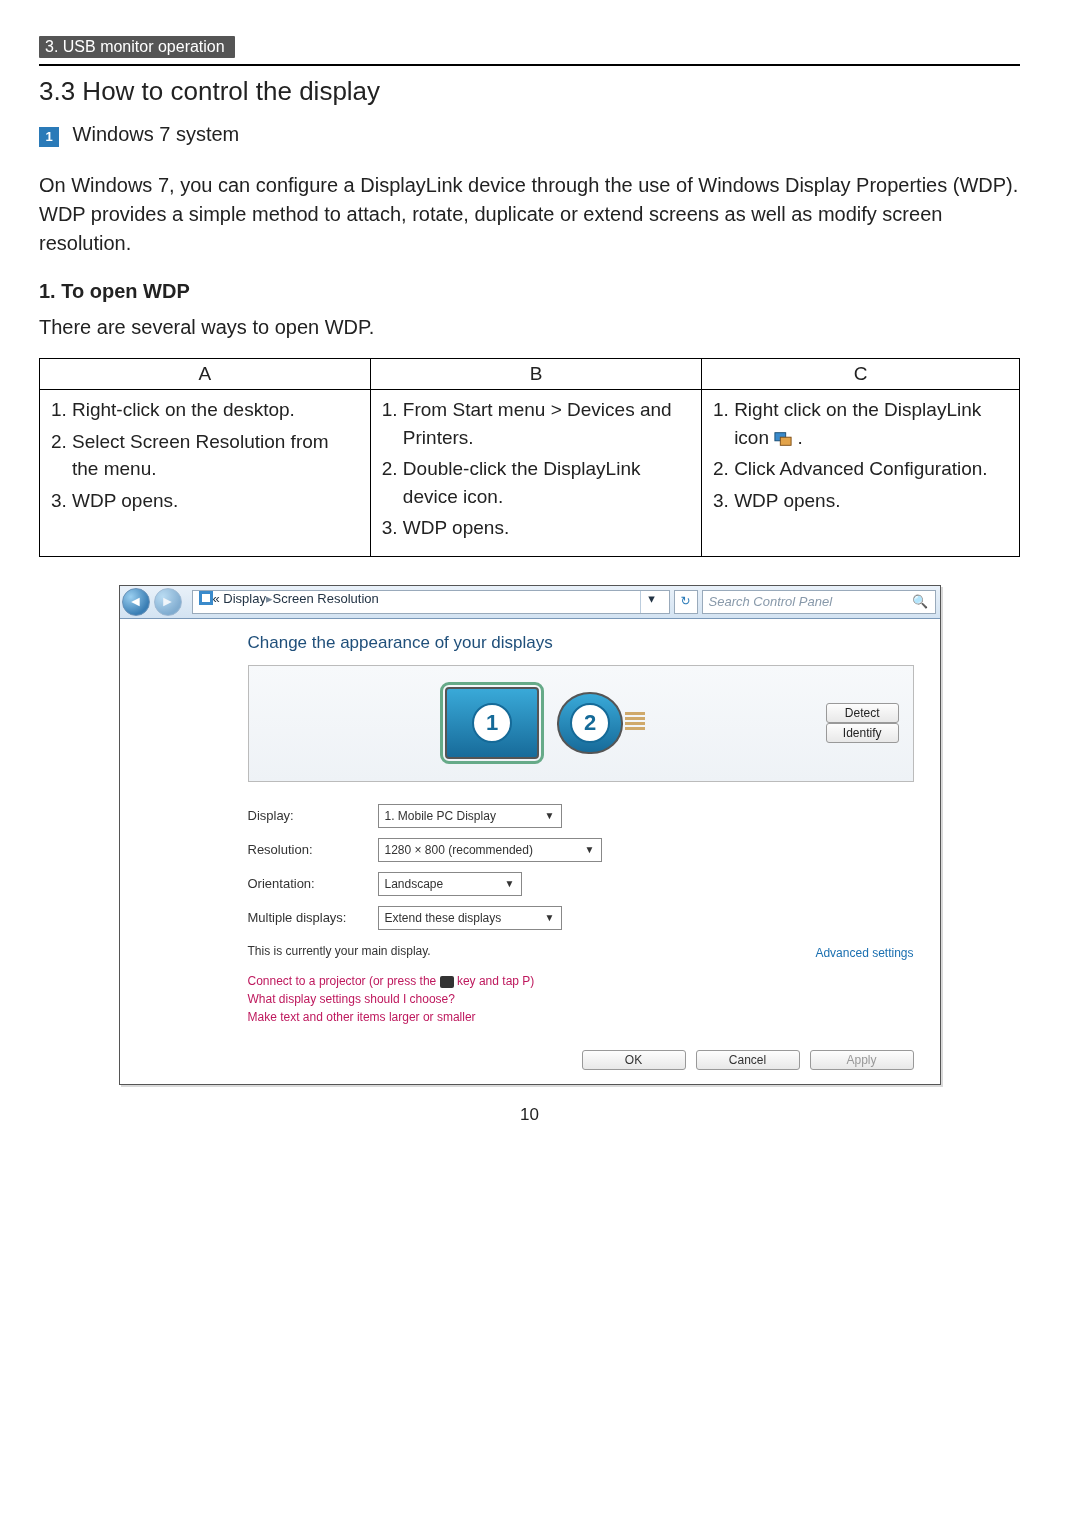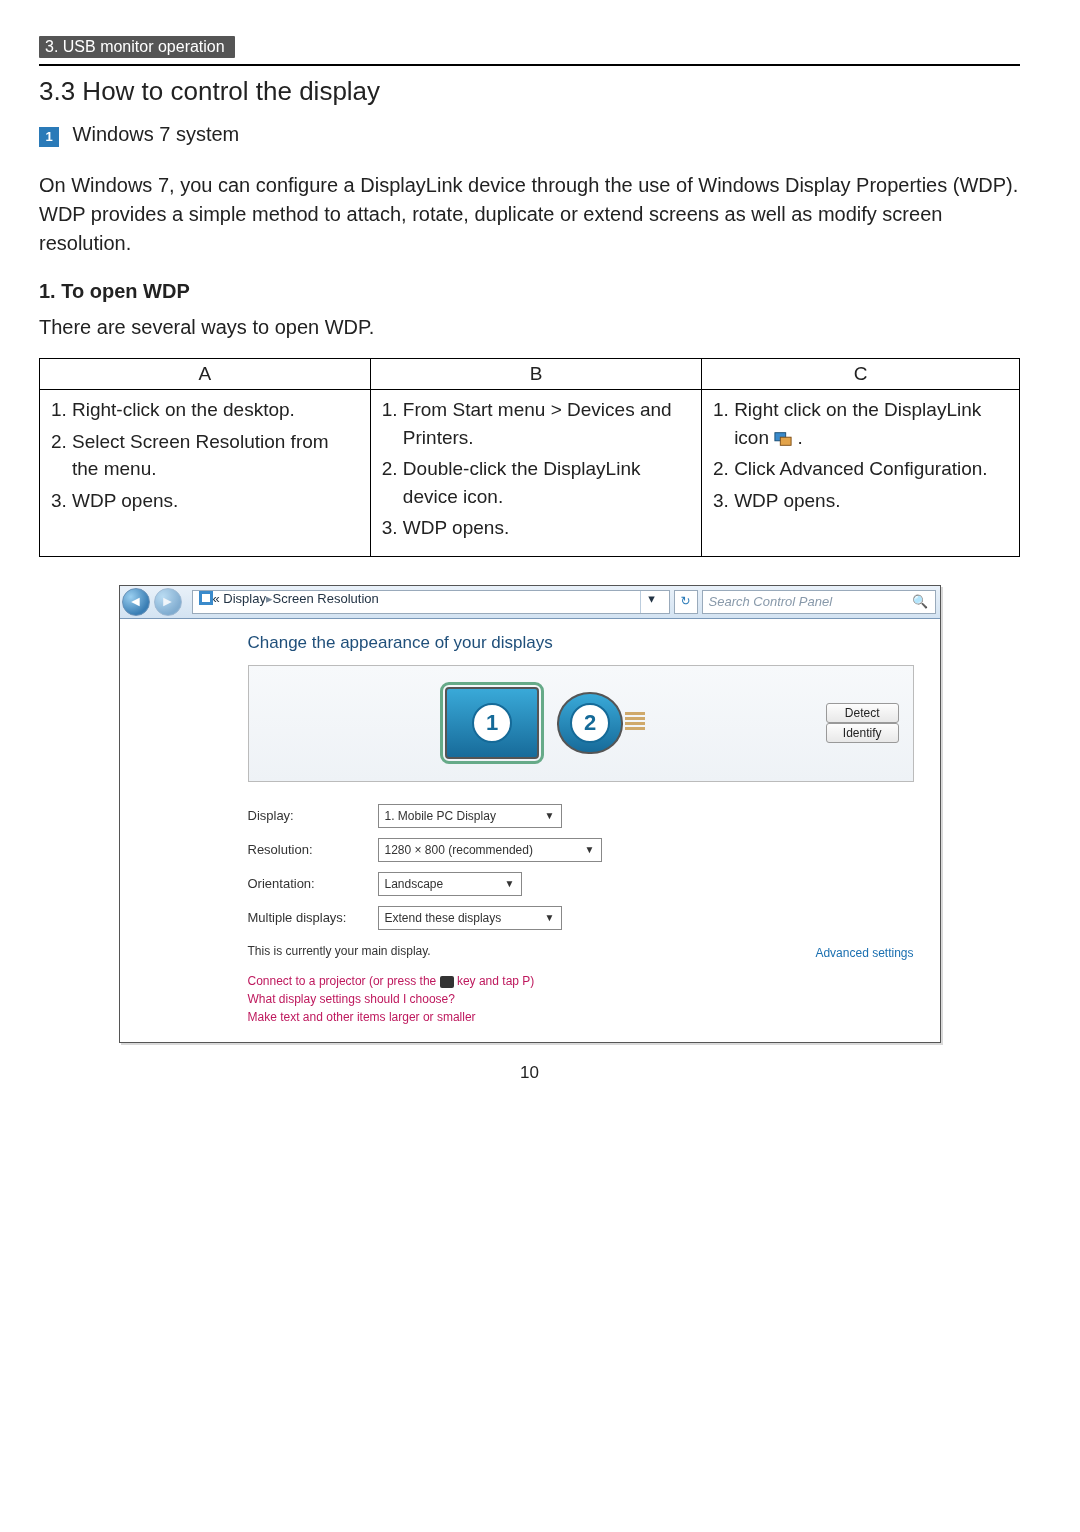--- a/index.html
+++ b/index.html
@@ -388,19 +388,24 @@
           </div>
 
           <div class="link-list">
             <div>
               <span>Connect to a projector (or press the </span><span class="winkey"></span><span> key and tap P)</span>
             </div>
             <div>What display settings should I choose?</div>
             <div>Make text and other items larger or smaller</div>
           </div>
 
+          <div class="dlg-buttons">
+            <div class="win-btn" style="min-width:70px">OK</div>
+            <div class="win-btn" style="min-width:70px">Cancel</div>
+            <div class="win-btn disabled" style="min-width:70px">Apply</div>
+          </div>
         </div>
       </div>
     </div>
   </div>
 
   <div class="page-num">10</div>
 </div>
 
 </body></html>

